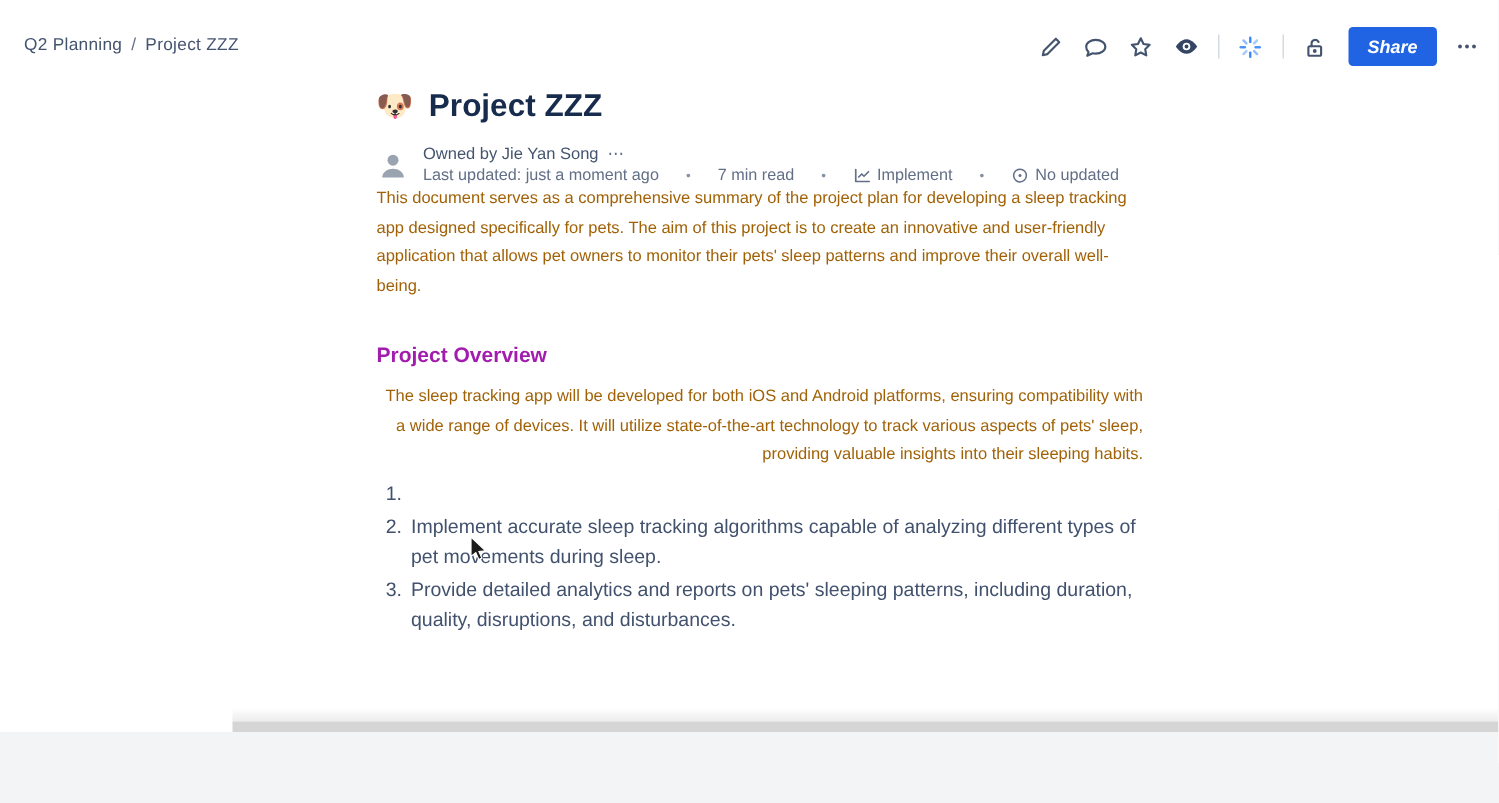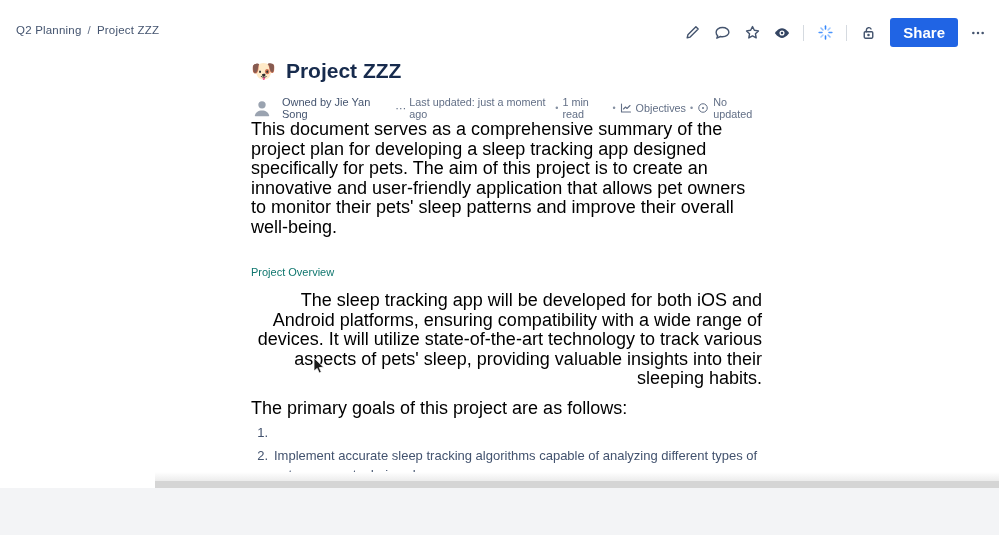--- a/index.html
+++ b/index.html
@@ -19,44 +19,44 @@
     position:absolute;right:9px;top:18px;display:flex;align-items:center;gap:6px;
   }
   .icon-btn{
     width:24px;height:24px;display:flex;align-items:center;justify-content:center;
     border:none;background:transparent;padding:0;cursor:pointer;border-radius:3px;
   }
   .icon-btn svg{display:block;}
   .tb-divider{width:1px;height:16px;background:#D5DAE0;margin:0 3px;}
   .share-btn{
     background:#2064E4;color:#fff;font-family:"Liberation Sans",sans-serif;
-    font-size:15px;font-weight:700;border:none;border-radius:3px;
-    padding:6px 13px;margin:0 2px 0 4px;cursor:pointer;
+    font-size:12px;font-weight:700;border:none;border-radius:3px;
+    padding:6px 13px;margin:0 2px 0 4px;cursor:pointer;font-style:italic;
   }
   
   .content{position:absolute;left:251px;top:58px;width:511px;}
   .title-row{display:flex;align-items:center;gap:10px;}
   .page-emoji{font-size:20px;line-height:26px;}
   .page-title{font-size:21px;font-weight:600;color:#172B4D;line-height:26px;}
   .byline{margin-top:12px;display:flex;align-items:center;gap:9px;}
   .avatar{
     width:22px;height:22px;border-radius:50%;overflow:hidden;background:#fff;
     display:flex;align-items:center;justify-content:center;flex:0 0 auto;
   }
-  .byline-lines{display:flex;flex-direction:row;gap:2px;}
+  .byline-lines{display:flex;flex-direction:column;gap:2px;}
   .byline-line1{font-size:11px;color:#44546F;display:flex;align-items:center;gap:6px;}
   .owner-more{color:#626F86;letter-spacing:1px;cursor:pointer;font-size:11px;}
-  .byline-line2{font-size:10.8px;color:#626F86;display:flex;align-items:center;gap:4px;}
+  .byline-line2{font-size:10.8px;color:#626F86;display:flex;align-items:center;gap:18px;}
   .meta-dot{color:#8590A2;font-size:9px;}
   .meta-link{display:flex;align-items:center;gap:4px;color:#626F86;cursor:pointer;}
   .meta-link svg{display:block;}
   
-  .doc p{margin:0;font-size:18px;line-height:19.5px;color:#000000;}
+  .doc p{margin:0;font-size:11px;line-height:19.5px;color:#a16207;}
   .intro{margin-top:17px;}
-  .h2{font-size:11px;font-weight:400;color:#0f766e;line-height:20px;}
+  .h2{font-size:14px;font-weight:700;color:#a21caf;line-height:20px;}
   .h2.ov{margin-top:25px;}
   .h2.go{margin-top:27px;}
   .para{margin-top:9px !important;text-align:right;}
   .para2{margin-top:11px !important;}
   .lead{margin-top:10px !important;}
   .num-list{margin-top:5px;}
   .num-item{display:flex;font-size:13px;line-height:19.5px;color:#42526E;margin-top:3px;}
   .num-marker{width:17px;flex:0 0 auto;text-align:right;margin-right:6px;}
   
   .cursor{position:absolute;left:313px;top:357px;pointer-events:none;}
@@ -162,30 +162,30 @@
         </svg>
       </span>
       <div class="byline-lines">
         <div class="byline-line1">
           <span>Owned by Jie Yan Song</span>
           <span class="owner-more">⋯</span>
         </div>
         <div class="byline-line2">
           <span>Last updated: just a moment ago</span>
           <span class="meta-dot">•</span>
-          <span>1 min read</span>
+          <span>7 min read</span>
           <span class="meta-dot">•</span>
           <span class="meta-link">
             <span>
               <svg width="12" height="12" viewBox="0 0 24 24" fill="none" stroke="#626F86" stroke-width="2.2" stroke-linecap="round" stroke-linejoin="round">
                 <path d="M3 4v16h18"></path>
                 <path d="M7 14l4-4 3 3 6-6"></path>
               </svg>
             </span>
-            <span>Objectives</span>
+            <span>Implement</span>
           </span>
           <span class="meta-dot">•</span>
           <span class="meta-link">
             <span>
               <svg width="12" height="12" viewBox="0 0 24 24" fill="none" stroke="#626F86" stroke-width="2">
                 <circle cx="12" cy="12" r="8.5"></circle>
                 <circle cx="12" cy="12" r="2" fill="#626F86" stroke="none"></circle>
               </svg>
             </span>
             <span>No updated</span>
@@ -193,21 +193,20 @@
         </div>
       </div>
     </div>
 
     <div class="doc">
       <p class="intro">This document serves as a comprehensive summary of the project plan for developing a sleep tracking app designed specifically for pets. The aim of this project is to create an innovative and user-friendly application that allows pet owners to monitor their pets' sleep patterns and improve their overall well-being.</p>
 
       <h2 class="h2 ov" style="margin-bottom:0">Project Overview</h2>
       <p class="para">The sleep tracking app will be developed for both iOS and Android platforms, ensuring compatibility with a wide range of devices. It will utilize state-of-the-art technology to track various aspects of pets' sleep, providing valuable insights into their sleeping habits.</p>
 
-      <p class="lead">The primary goals of this project are as follows:</p>
 
       <div class="num-list">
         <div class="num-item">
           <span class="num-marker">1.</span>
         </div>
         <div class="num-item">
           <span class="num-marker">2.</span>
           <span>Implement accurate sleep tracking algorithms capable of analyzing different types of pet movements during sleep.</span>
         </div>
         <div class="num-item">

